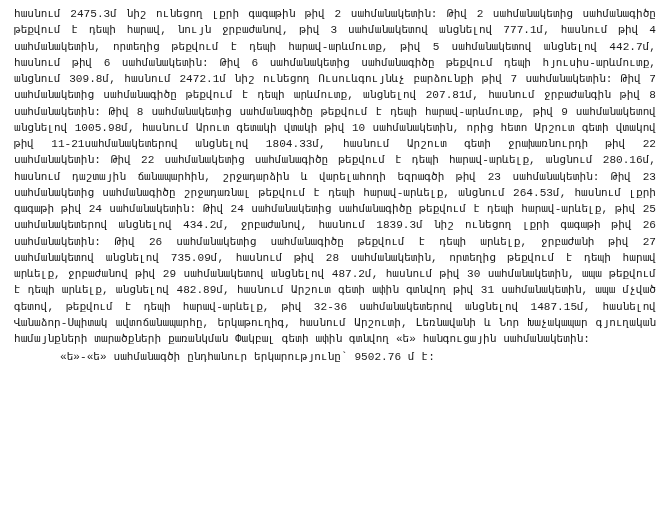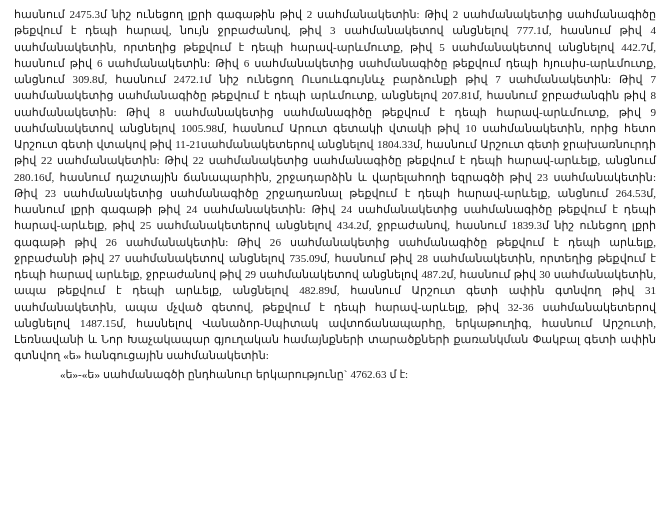--- a/index.html
+++ b/index.html
@@ -15,21 +15,21 @@
   }
   .page {
     width: 670px;
     height: 523px;
     box-sizing: border-box;
     padding: 6px 14px 0 14px;
     background: #ffffff;
     position: relative;
   }
   .doc-body {
-    font-family: Liberation Serif, serif;
+    font-family: Liberation Mono, monospace;
     font-size: 11.1px;
     line-height: 16.25px;
     color: #1a1a1a;
     text-align: justify;
     text-justify: inter-word;
     word-spacing: 0.2px;
     hyphens: none;
   }
   .para-main {
     margin: 0;
@@ -39,15 +39,15 @@
     margin: 2px 0 0 0;
     text-indent: 46px;
   }
 </style>
 </head>
 <body>
 
 <div class="page">
   <div class="doc-body">
     <p class="para-main">հասնում 2475.3մ նիշ ունեցող լքրի գագաթին թիվ 2 սահմանակետին: Թիվ 2 սահմանակետից սահմանագիծը թեքվում է դեպի հարավ, նույն ջրբաժանով, թիվ 3 սահմանակետով անցնելով 777.1մ, հասնում թիվ 4 սահմանակետին, որտեղից թեքվում է դեպի հարավ-արևմուտք, թիվ 5 սահմանակետով անցնելով 442.7մ, հասնում թիվ 6 սահմանակետին: Թիվ 6 սահմանակետից սահմանագիծը թեքվում դեպի հյուսիս-արևմուտք, անցնում 309.8մ, հասնում 2472.1մ նիշ ունեցող Ուսուևգույնևչ բարձունքի թիվ 7 սահմանակետին: Թիվ 7 սահմանակետից սահմանագիծը թեքվում է դեպի արևմուտք, անցնելով 207.81մ, հասնում ջրբաժանգին թիվ 8 սահմանակետին: Թիվ 8 սահմանակետից սահմանագիծը թեքվում է դեպի հարավ-արևմուտք, թիվ 9 սահմանակետով անցնելով 1005.98մ, հասնում Արուտ գետակի վտակի թիվ 10 սահմանակետին, որից հետո Արշուտ գետի վտակով թիվ 11-21սահմանակետերով անցնելով 1804.33մ, հասնում Արշուտ գետի ջրախառնուրդի թիվ 22 սահմանակետին: Թիվ 22 սահմանակետից սահմանագիծը թեքվում է դեպի հարավ-արևելք, անցնում 280.16մ, հասնում դաշտային ճանապարհին, շրջադարձին և վարելահողի եզրագծի թիվ 23 սահմանակետին: Թիվ 23 սահմանակետից սահմանագիծը շրջադառնալ թեքվում է դեպի հարավ-արևելք, անցնում 264.53մ, հասնում լքրի գագաթի թիվ 24 սահմանակետին: Թիվ 24 սահմանակետից սահմանագիծը թեքվում է դեպի հարավ-արևելք, թիվ 25 սահմանակետերով անցնելով 434.2մ, ջրբաժանով, հասնում 1839.3մ նիշ ունեցող լքրի գագաթի թիվ 26 սահմանակետին: Թիվ 26 սահմանակետից սահմանագիծը թեքվում է դեպի արևելք, ջրբաժանի թիվ 27 սահմանակետով անցնելով 735.09մ, հասնում թիվ 28 սահմանակետին, որտեղից թեքվում է դեպի հարավ արևելք, ջրբաժանով թիվ 29 սահմանակետով անցնելով 487.2մ, հասնում թիվ 30 սահմանակետին, ապա թեքվում է դեպի արևելք, անցնելով 482.89մ, հասնում Արշուտ գետի ափին գտնվող թիվ 31 սահմանակետին, ապա մչված գետով, թեքվում է դեպի հարավ-արևելք, թիվ 32-36 սահմանակետերով անցնելով 1487.15մ, հասնելով Վանաձոր-Սպիտակ ավտոճանապարհը, երկաթուղիգ, հասնում Արշուտի, Լեռնավանի և Նոր Խաչակապար գյուղական համայնքների տարածքների քառանկման Փակբալ գետի ափին գտնվող «ե» հանգուցային սահմանակետին:</p>
-    <p class="para-closing">«ե»-«ե» սահմանագծի ընդհանուր երկարությունը` 4762.63 մ է:</p>
+    <p class="para-closing">«ե»-«ե» սահմանագծի ընդհանուր երկարությունը` 9502.76 մ է:</p>
   </div>
 </div>
 
 </body></html>

